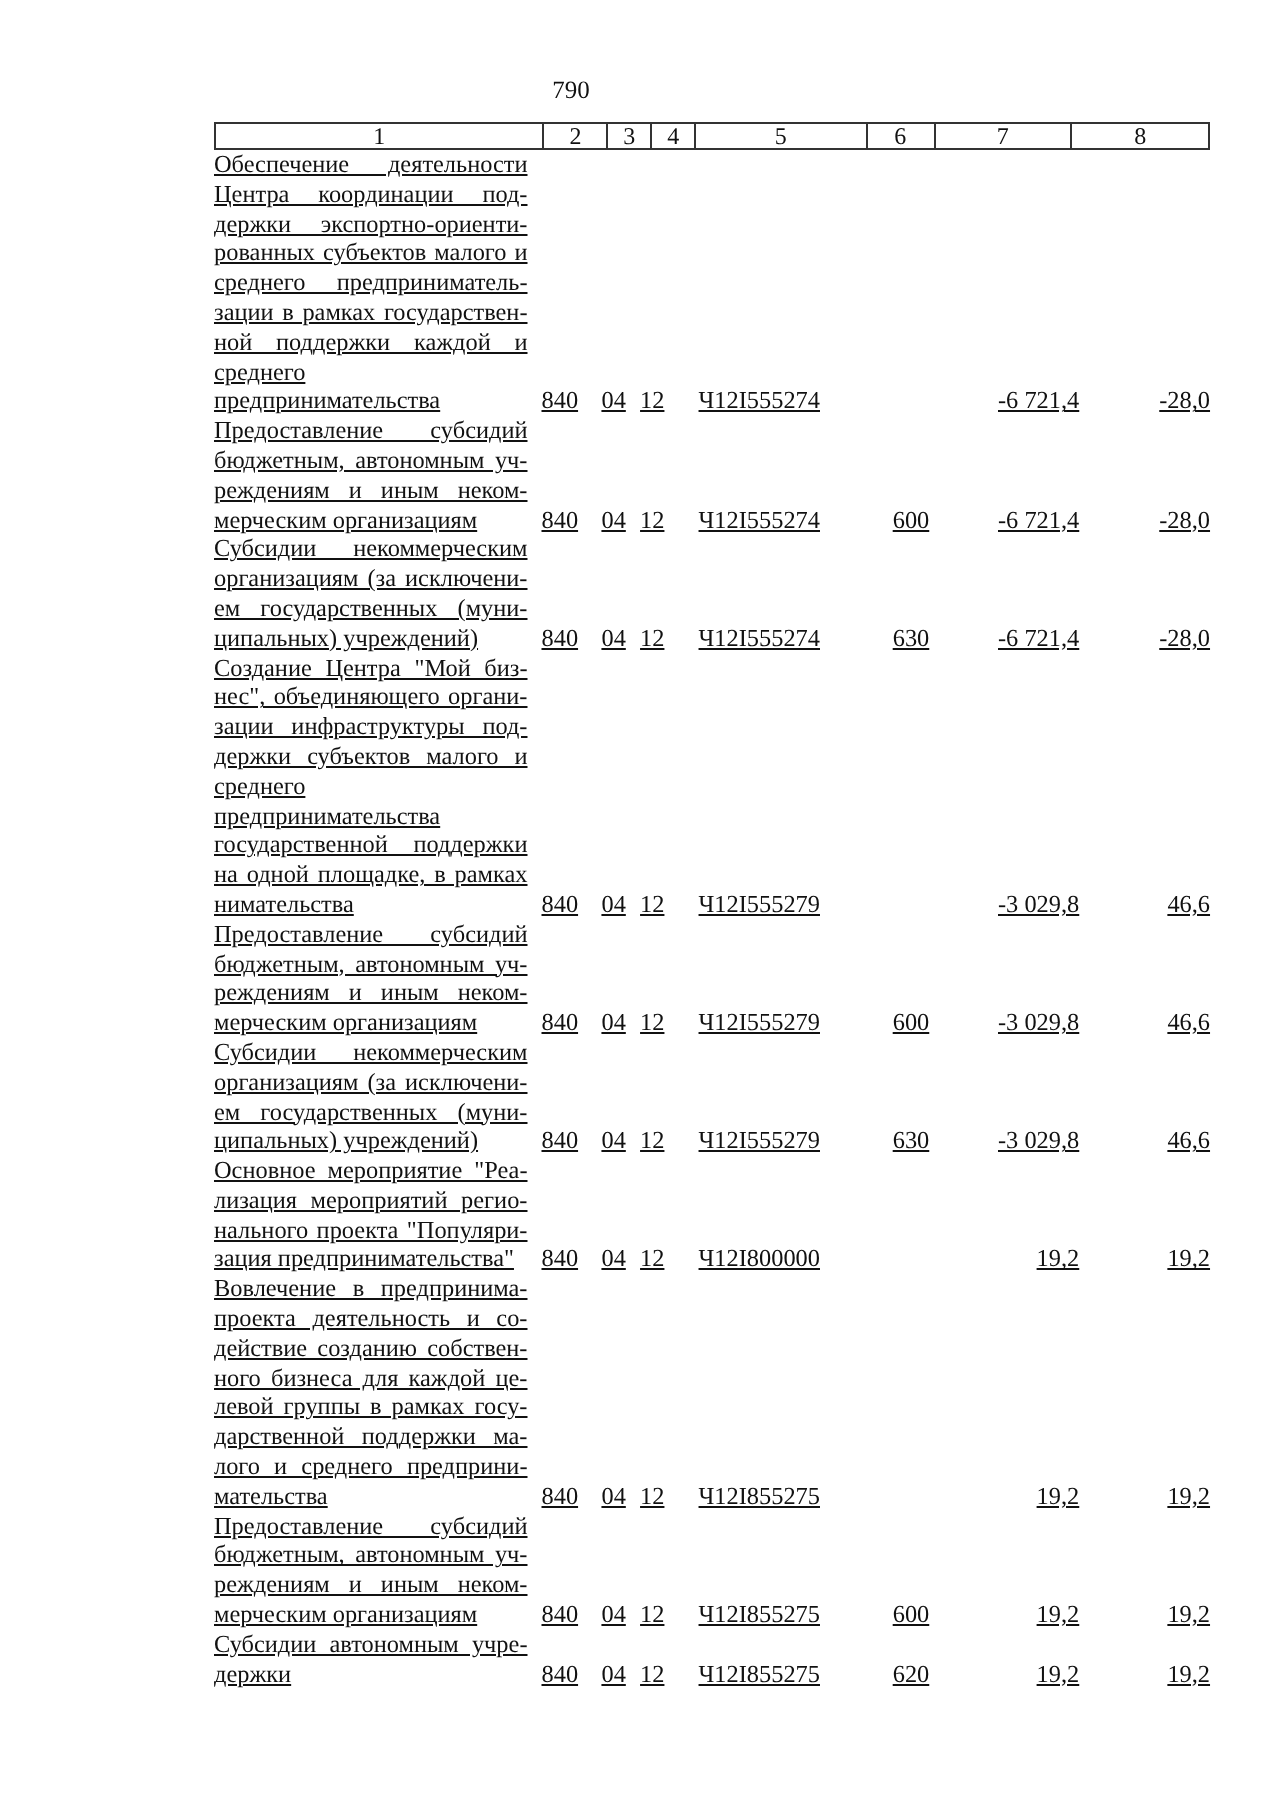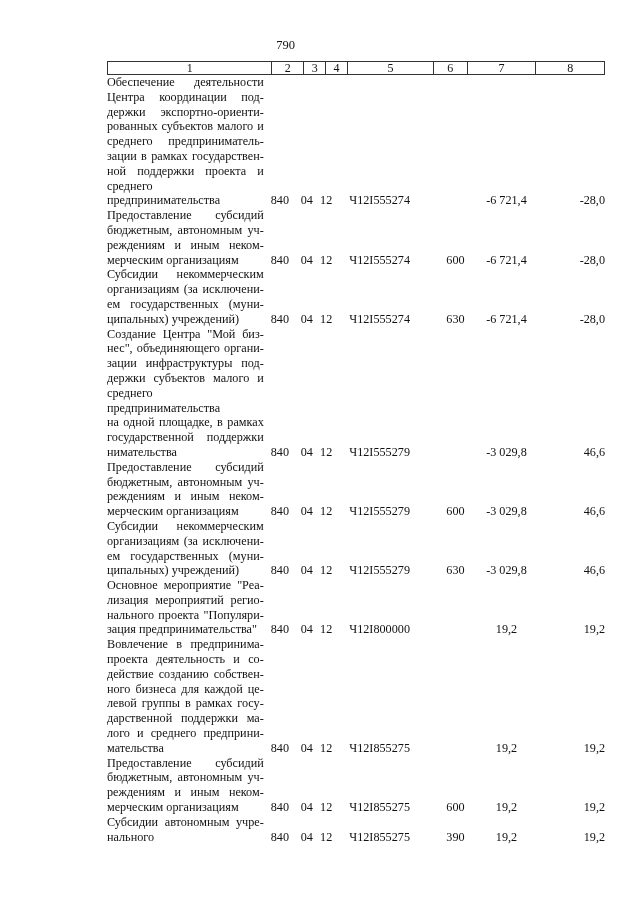--- a/index.html
+++ b/index.html
@@ -18,29 +18,29 @@
   }
   .hdr div {
     border-right: 1px solid #333; box-sizing: border-box; text-align: center;
     line-height: 12px; font-size: 12px;
   }
   .hdr div:last-child { border-right: none; }
   .c1 { width: 165px; } .c2 { width: 32px; } .c3 { width: 22px; } .c4 { width: 22px; }
   .c5 { width: 86px; } .c6 { width: 34px; } .c7 { width: 69px; } .c8 { width: 68px; }
 
   .rows { position: absolute; top: 75px; left: 107px; width: 498px; }
-  .row { display: flex; align-items: flex-end; }
+  .row { display: flex; align-items: flex-end; text-decoration: underline; }
   .row > div { box-sizing: border-box; line-height: 14.8px; }
   .row .c1 { text-align: justify; text-align-last: left; padding-right: 2px; }
   .row .c2 { padding-left: 5px; margin-top: 12px; }
   .row .c3 { padding-left: 4px; }
   .row .c4 { padding-left: 2px; }
   .row .c5 { padding-left: 10px; }
   .row .c6 { padding-left: 6px; margin-left: 18px; }
-  .row .c7 { text-align: center; padding-right: 0px; }
+  .row .c7 { text-align: right; padding-right: 0px; }
   .row .c8 { text-align: right; padding-right: 0px; }
   .desc span { display: block; text-align: justify; text-align-last: justify; }
   .desc span.last { text-align-last: left; }
 </style>
 </head>
 <body>
 
 <div class="page-number">790</div>
 
 <div class="hdr">
@@ -56,21 +56,21 @@
 
 <div class="rows" id="rows">
     <div class="row">
       <div class="c1 desc">
         <span>Обеспечение деятельности</span>
         <span>Центра координации под-</span>
         <span>держки экспортно-ориенти-</span>
         <span>рованных субъектов малого и</span>
         <span>среднего предприниматель-</span>
         <span>зации в рамках государствен-</span>
-        <span>ной поддержки проекта и</span>
+        <span>ной поддержки каждой и</span>
         <span class="last">среднего предпринимательства</span>
       </div>
       <div class="c2">840</div>
       <div class="c3">04</div>
       <div class="c4">12</div>
       <div class="c5">Ч12I555274</div>
       <div class="c6"></div>
       <div class="c7">-6 721,4</div>
       <div class="c8">-28,0</div>
     </div>
@@ -104,22 +104,22 @@
       <div class="c7">-6 721,4</div>
       <div class="c8">-28,0</div>
     </div>
     <div class="row">
       <div class="c1 desc">
         <span>Создание Центра "Мой биз-</span>
         <span>нес", объединяющего органи-</span>
         <span>зации инфраструктуры под-</span>
         <span>держки субъектов малого и</span>
         <span>среднего предпринимательства</span>
+        <span>государственной поддержки</span>
         <span>на одной площадке, в рамках</span>
-        <span>государственной поддержки</span>
         <span class="last">нимательства</span>
       </div>
       <div class="c2">840</div>
       <div class="c3">04</div>
       <div class="c4">12</div>
       <div class="c5">Ч12I555279</div>
       <div class="c6"></div>
       <div class="c7">-3 029,8</div>
       <div class="c8">46,6</div>
     </div>
@@ -198,23 +198,23 @@
       <div class="c3">04</div>
       <div class="c4">12</div>
       <div class="c5">Ч12I855275</div>
       <div class="c6">600</div>
       <div class="c7">19,2</div>
       <div class="c8">19,2</div>
     </div>
     <div class="row">
       <div class="c1 desc">
         <span>Субсидии автономным учре-</span>
-        <span class="last">нального</span>
+        <span class="last">держки</span>
       </div>
       <div class="c2">840</div>
       <div class="c3">04</div>
       <div class="c4">12</div>
       <div class="c5">Ч12I855275</div>
-      <div class="c6">390</div>
+      <div class="c6">620</div>
       <div class="c7">19,2</div>
       <div class="c8">19,2</div>
     </div>
   </div>
 
 </body></html>

